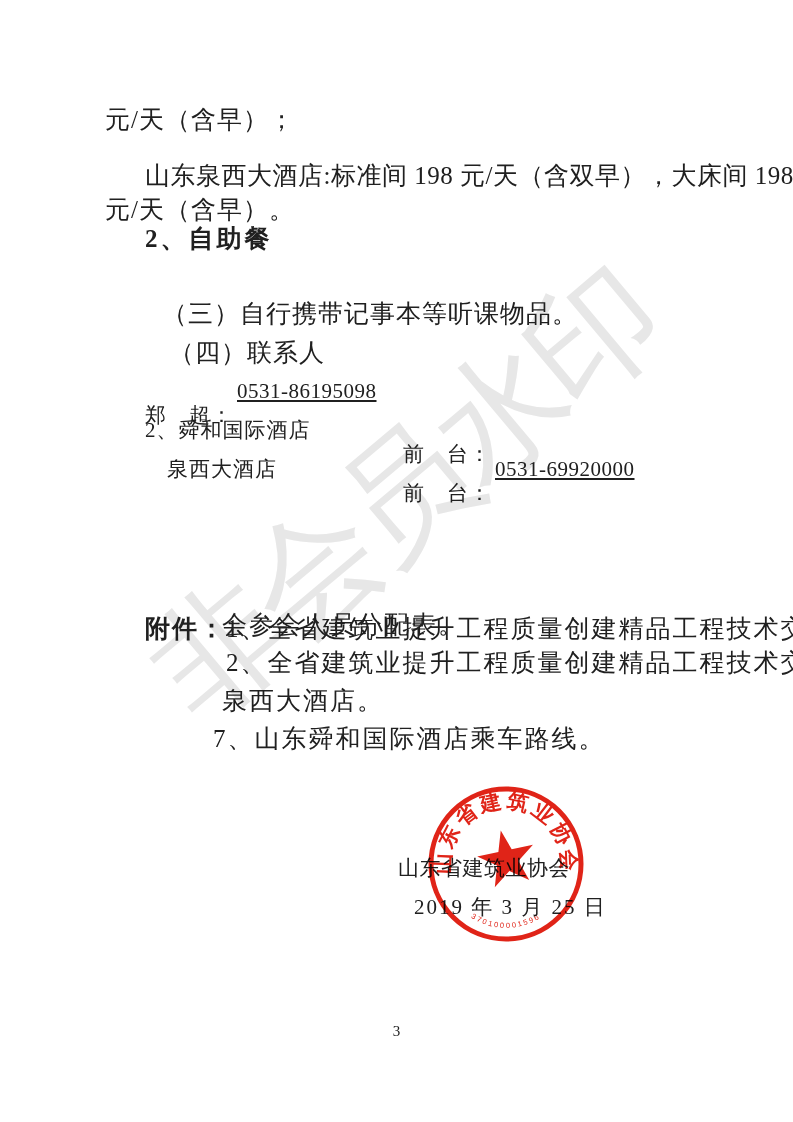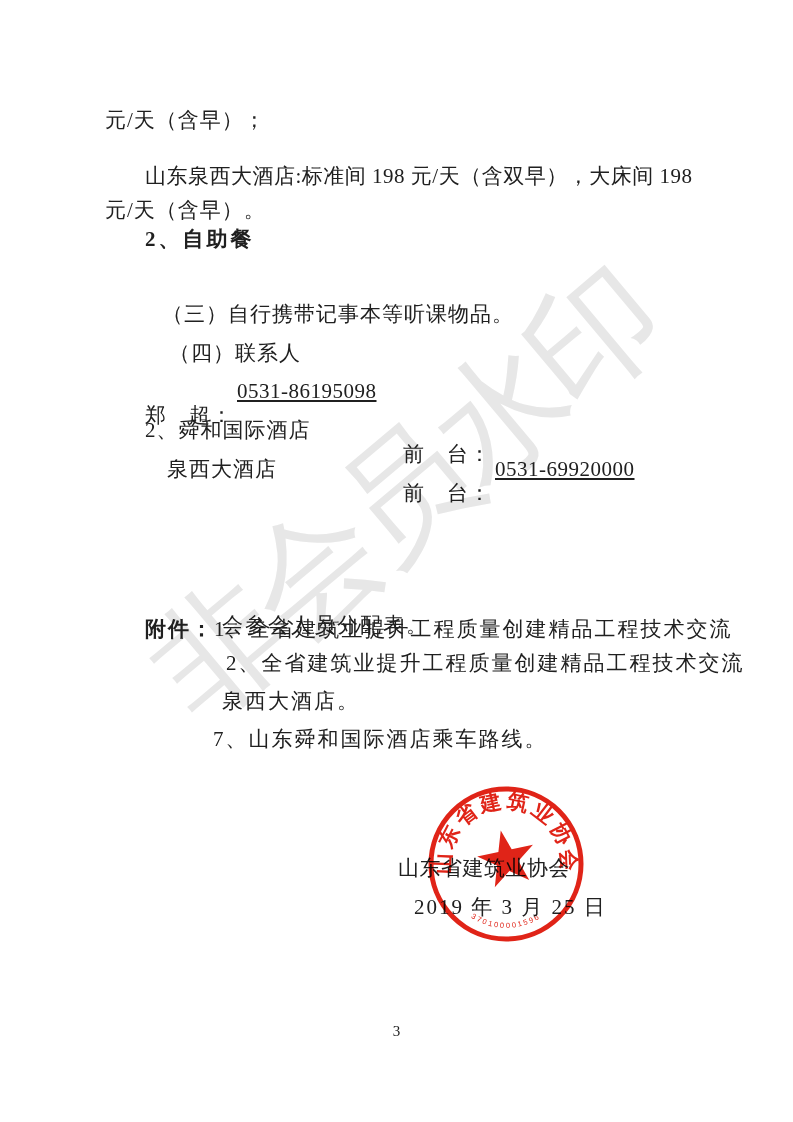--- a/index.html
+++ b/index.html
@@ -12,21 +12,21 @@
     position:relative;
     width:793px;height:1122px;
     background:#ffffff;
     overflow:hidden;
     font-family:"Liberation Serif","DejaVu Serif",serif;
     color:var(--ink);
   }
   .line{
     position:absolute;
     white-space:nowrap;
-    font-size:21px;
+    font-size:25px;
     line-height:26px;
     letter-spacing:1px;
     z-index:1;
   }
   .bold{font-weight:700;}
   .spread{letter-spacing:3px;}
   .att{letter-spacing:2px;}
   
   .watermark{
     position:absolute;

